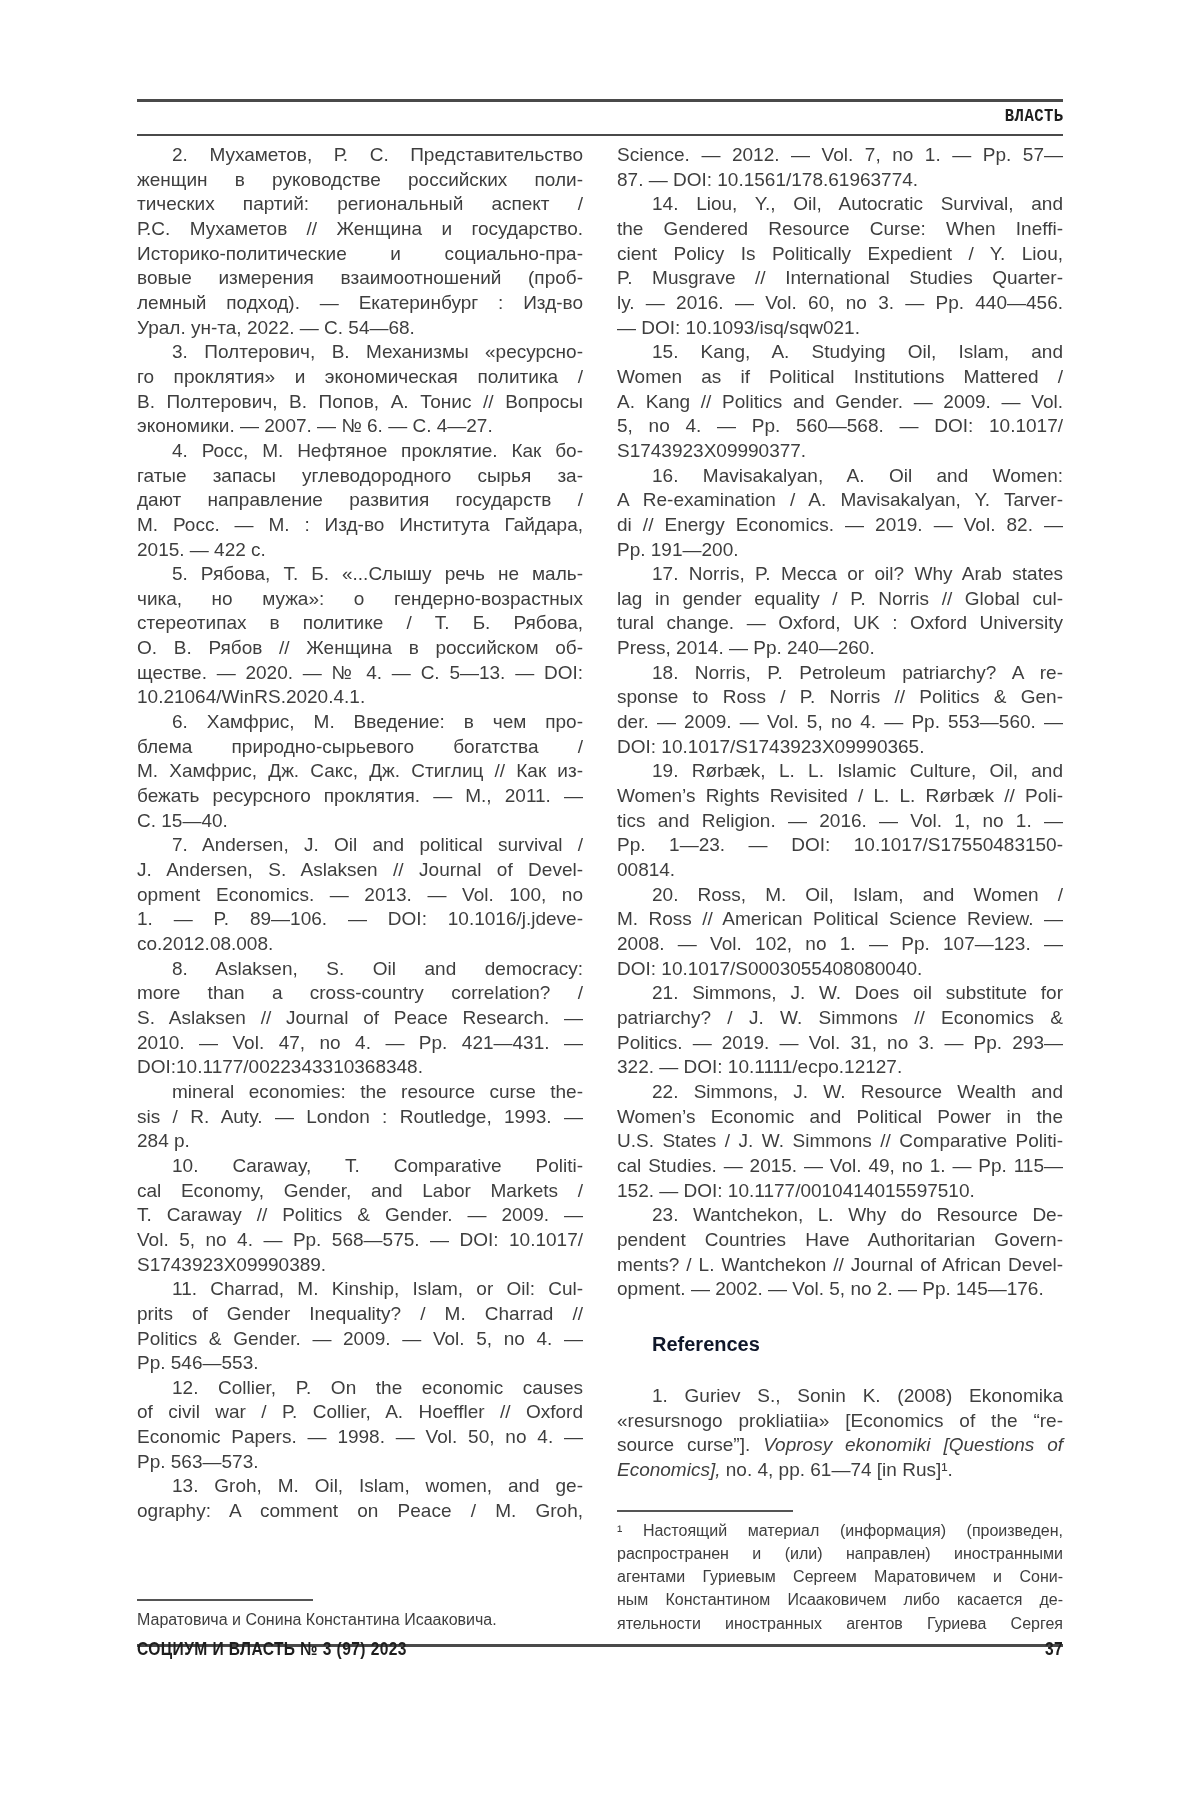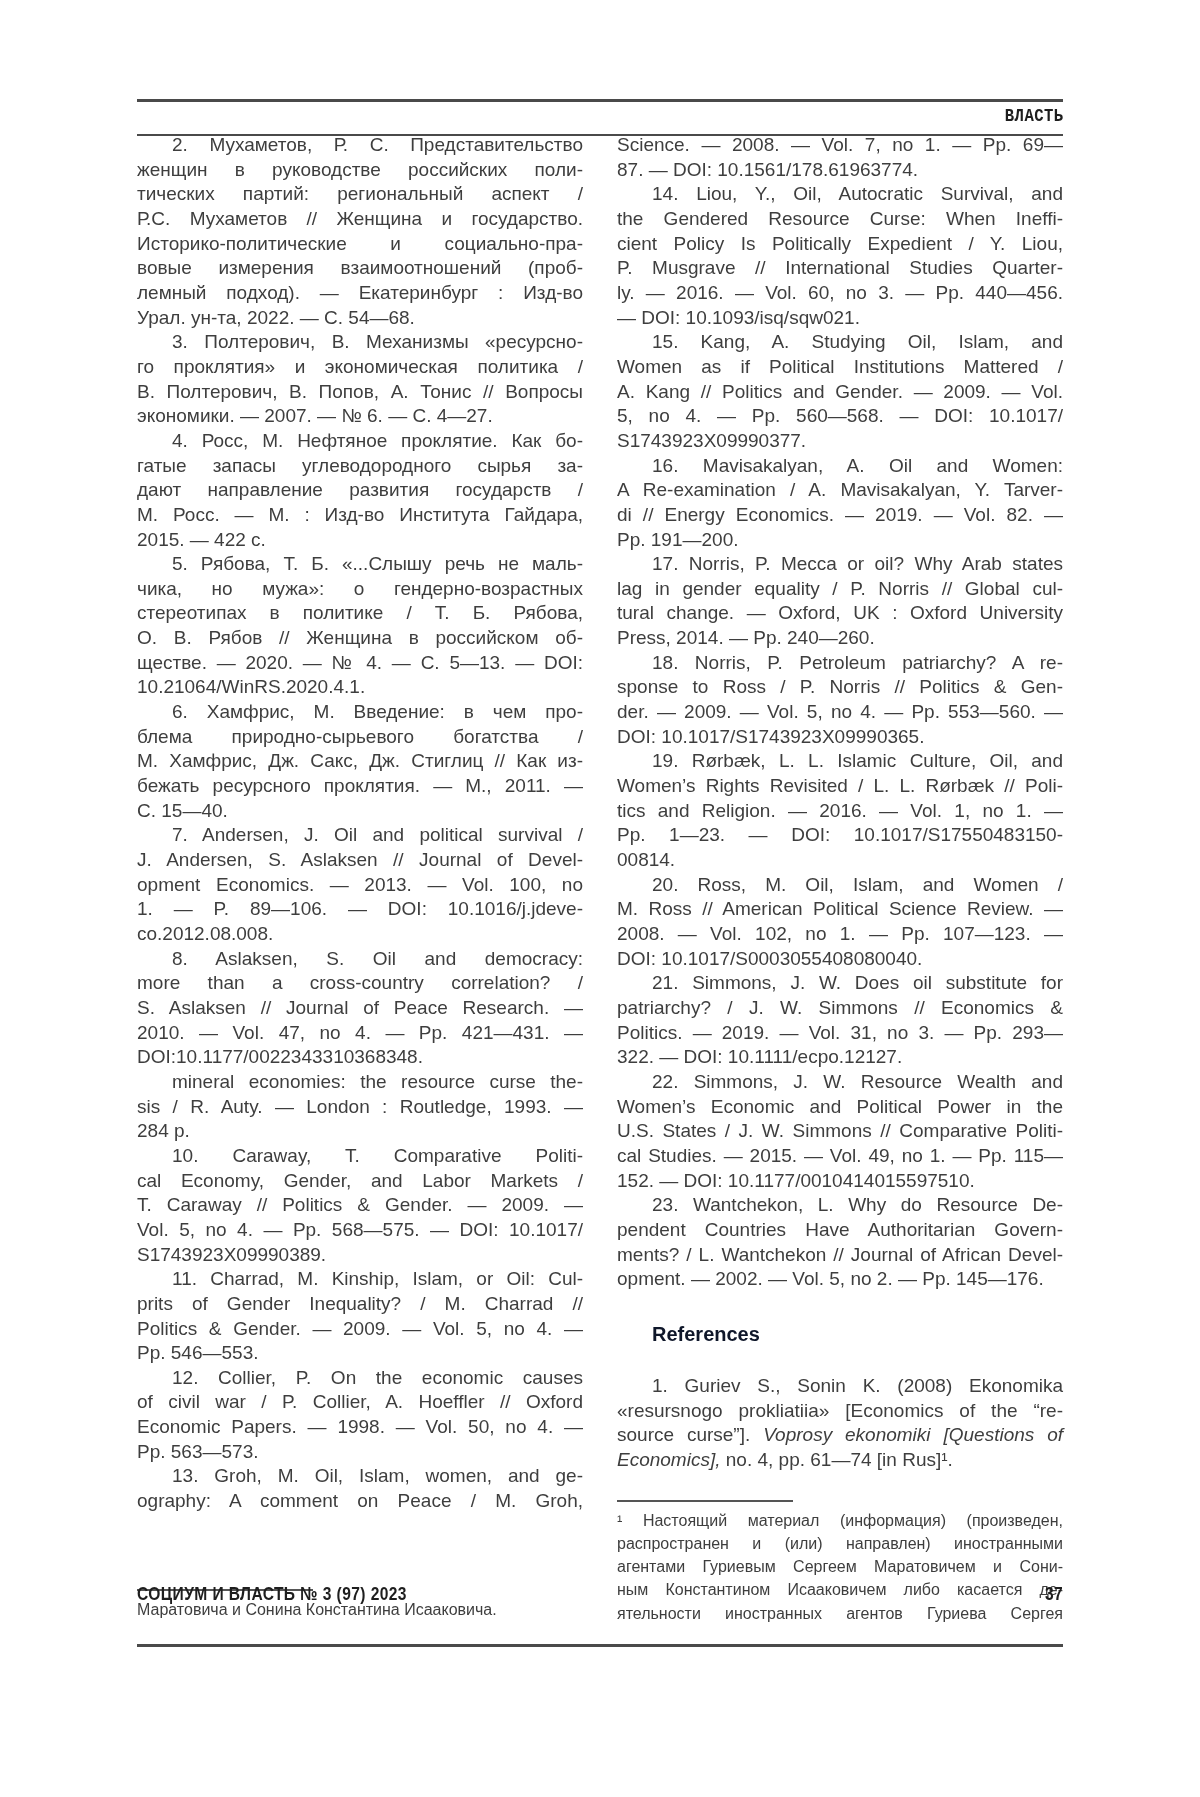--- a/index.html
+++ b/index.html
@@ -14,21 +14,21 @@
 
   .running-head-row {
     position:absolute; top:105px; left:137px; width:926px;
     text-align:right; font-size:19px; font-weight:bold; color:#1e1e1e;font-family:Liberation Mono, monospace;
   }
   .condensed { display:inline-block; transform:scaleX(0.82); letter-spacing:0.5px; }
   .condensed.origin-left  { transform-origin:left center; }
   .condensed.origin-right { transform-origin:right center; }
 
   .column {
-    position:absolute; top:133px; height:1497px; width:446px;
+    position:absolute; top:143px; height:1497px; width:446px;
     font-size:19px; line-height:24.65px;
   }
   #col-left  { left:137px; }
   #col-right { left:617px; }
 
   .line { text-align:justify; text-align-last:justify; white-space:normal; }
   .line.last { text-align-last:left; }
   .para .line:first-child { text-indent:35px; }
   .para.noindent .line:first-child { text-indent:0; }
   em { font-style:italic; }
@@ -37,21 +37,21 @@
     font-weight:bold; font-size:20px; color:#0f172a;
     margin:30px 0 27px 35px; line-height:25px;
   }
 
   .footnote { position:absolute; left:0; width:100%; font-size:16px; line-height:23.3px; }
   #col-left  .footnote { bottom:9px; }
   #col-right .footnote { bottom:5px; }
   .fn-rule { width:176px; height:2px; background:#555555; margin:0 0 7px 0; }
 
   .footer-row {
-    position:absolute; top:1583px; left:137px; width:926px;
+    position:absolute; top:1638px; left:137px; width:926px;
     display:flex; justify-content:space-between; align-items:center;
     font-size:19px; font-weight:bold; color:#1e1e1e;
   }
 </style>
 </head>
 <body>
 
 <div class="page">
 
   <div class="rule" id="rule-header-top"></div>
@@ -141,21 +141,21 @@
         <div class="line">13. Groh, M. Oil, Islam, women, and ge-</div>
         <div class="line">ography: A comment on Peace / M. Groh,</div>
       </div>
       <div class="footnote">
         <div class="fn-rule"></div>
         <div class="line last">Маратовича и Сонина Константина Исааковича.</div>
       </div>
     </div>
   <div class="column" id="col-right">
       <div class="para noindent">
-        <div class="line">Science. — 2008. — Vol. 7, no 1. — Pp. 69—</div>
+        <div class="line">Science. — 2012. — Vol. 7, no 1. — Pp. 57—</div>
         <div class="line last">87. — DOI: 10.1561/178.61963774.</div>
       </div>
       <div class="para">
         <div class="line">14. Liou, Y., Oil, Autocratic Survival, and</div>
         <div class="line">the Gendered Resource Curse: When Ineffi-</div>
         <div class="line">cient Policy Is Politically Expedient / Y. Liou,</div>
         <div class="line">P. Musgrave // International Studies Quarter-</div>
         <div class="line">ly. — 2016. — Vol. 60, no 3. — Pp. 440—456.</div>
         <div class="line last">— DOI: 10.1093/isq/sqw021.</div>
       </div>

